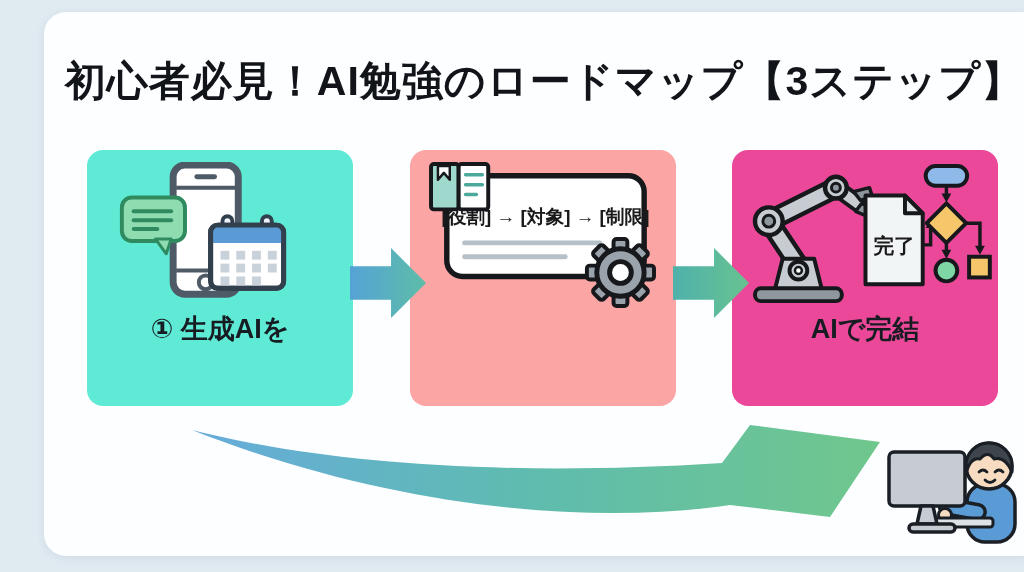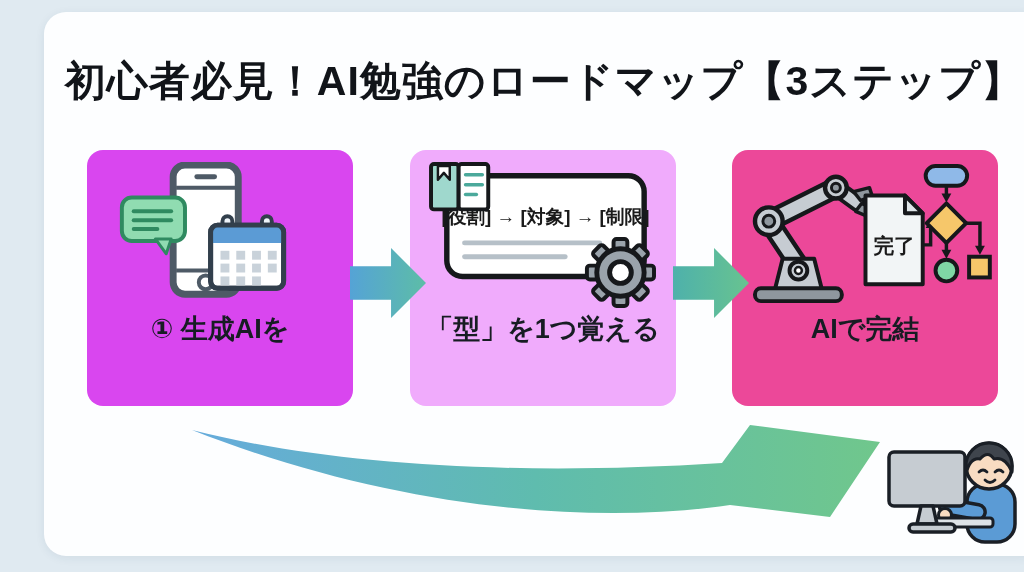--- a/index.html
+++ b/index.html
@@ -16,22 +16,22 @@
   }
   #title{
     position:absolute;left:0;top:42px;width:100%;
     text-align:center;font-size:41px;font-weight:900;color:#111419;
     letter-spacing:1px;white-space:nowrap;
   }
   .card{
     position:absolute;top:138px;width:266px;height:256px;border-radius:16px;
     display:flex;flex-direction:column;align-items:center;
   }
-  #card-1{left:43px;background:#d946ef;}
-  #card-2{left:366px;background:#f0abfc;}
+  #card-1{left:43px;background:#5eead4;}
+  #card-2{left:366px;background:#fca5a5;}
   #card-3{left:688px;background:#ec4899;}
   .card .icon-svg{margin-top:12px;height:148px;flex:0 0 auto;}
   .card .label{
     margin-top:0;text-align:center;font-size:27px;font-weight:800;
     line-height:39px;color:#171c23;white-space:nowrap;
   }
   .step-arrow{
     position:absolute;top:233px;width:76px;height:76px;
     clip-path:polygon(0 28%,54% 28%,54% 4%,100% 50%,54% 96%,54% 72%,0 72%);
   }
@@ -121,21 +121,20 @@
           <rect x="-7" y="-34" width="14" height="16" rx="3" transform="rotate(180)"></rect>
           <rect x="-7" y="-34" width="14" height="16" rx="3" transform="rotate(225)"></rect>
           <rect x="-7" y="-34" width="14" height="16" rx="3" transform="rotate(270)"></rect>
           <rect x="-7" y="-34" width="14" height="16" rx="3" transform="rotate(315)"></rect>
         </g>
         <circle r="24" fill="#9aa3ab" stroke="#16181b" stroke-width="5"></circle>
         <circle r="11" fill="#ffffff" stroke="#16181b" stroke-width="5"></circle>
       </g>
     </svg>
     <div class="label">
-      <div>「型」を1つ覚える</div>
     </div>
   </div>
 
   <div class="card" id="card-3">
     <svg class="icon-svg" width="253" height="148" viewBox="0 0 256 150">
 
       <g>
         <line x1="58" y1="102" x2="30" y2="60" stroke="#16181b" stroke-width="22" stroke-linecap="round"></line>
         <line x1="58" y1="102" x2="30" y2="60" stroke="#c6ccd2" stroke-width="13" stroke-linecap="round"></line>
         <line x1="30" y1="60" x2="98" y2="26" stroke="#16181b" stroke-width="22" stroke-linecap="round"></line>

